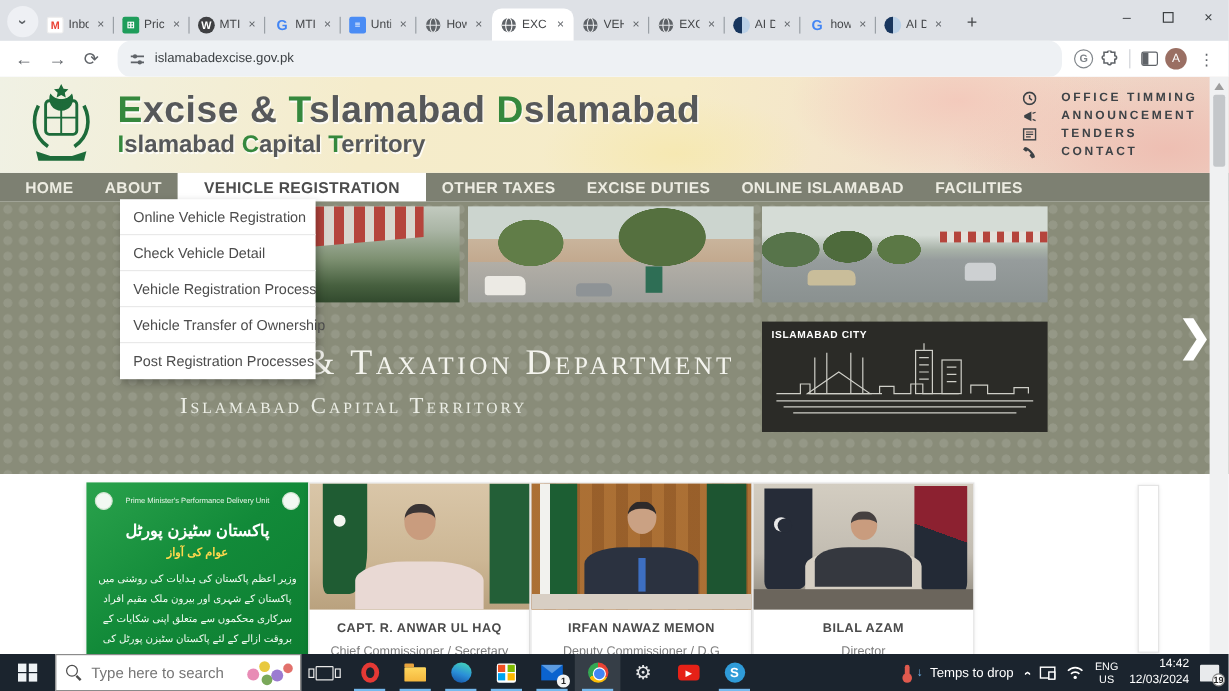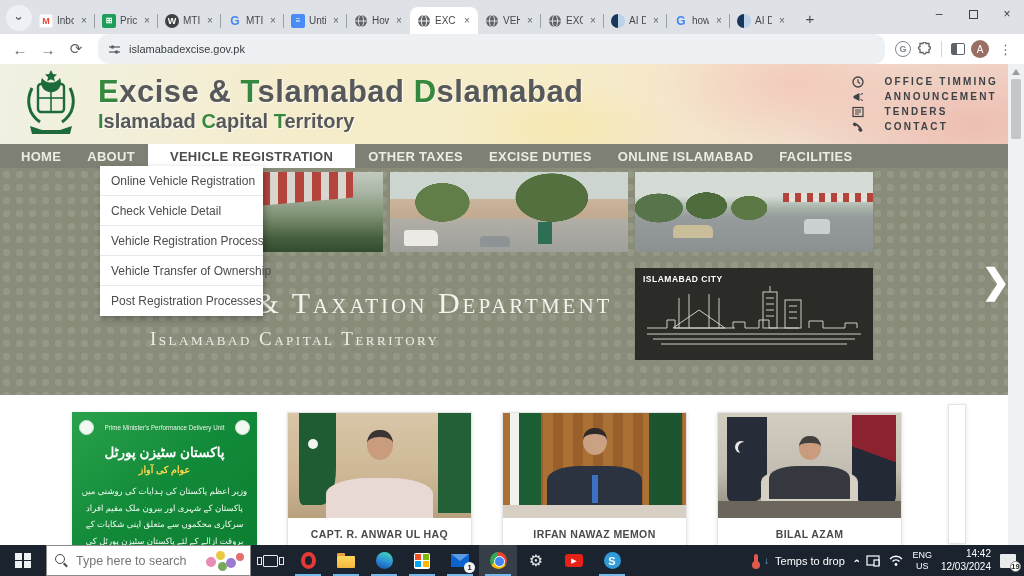--- a/index.html
+++ b/index.html
@@ -110,21 +110,21 @@
   .hero-next { position:absolute; right:14px; top:96px; color:#fff; font-size:34px; font-weight:bold; line-height:1; }
 
   
   .dropdown { position:absolute; left:100px; top:102px; width:163px; background:#fff;
     box-shadow:2px 3px 7px rgba(0,0,0,.3); z-index:5; }
   .dd-item { height:30px; line-height:30px; padding-left:11px; font-size:12px; color:#4c4c4c;
     border-bottom:1px solid #e9e9e9; white-space:nowrap; }
   .dd-item:last-child { border-bottom:none; }
 
   
-  .cards-section { position:relative; height:124px; background:#fff; padding:17px 0 0 72px; display:flex; gap:30px; }
+  .cards-section { position:relative; height:124px; background:#fff; padding:7px 0 0 72px; display:flex; }
   .card { width:185px; background:#fff; border:1px solid #e4e4e4; box-shadow:0 1px 4px rgba(0,0,0,.12); height:170px; }
   .card-green { background:linear-gradient(140deg,#2aa24c 0%,#128a39 45%,#0c7c30 100%); border:none;
     color:#fff; padding:8px 7px; text-align:center; }
   .cg-head { display:flex; align-items:center; gap:4px; }
   .cg-logo { width:15px; height:15px; border-radius:50%; background:#f2f8f2; border:1px solid #cfe4cf; flex:0 0 15px; }
   .cg-head-text { flex:1; font-size:6.3px; color:#eaf6ea; }
   .cg-title { direction:rtl; font-size:13.5px; font-weight:bold; margin-top:9px; }
   .cg-tagline { direction:rtl; font-size:9.5px; font-weight:bold; color:#ffd84d; margin-top:4px; }
   .cg-body { direction:rtl; font-size:8.5px; line-height:1.95; margin-top:8px; color:#f2faf2; }
   .cphoto { height:105px; position:relative; overflow:hidden; }

